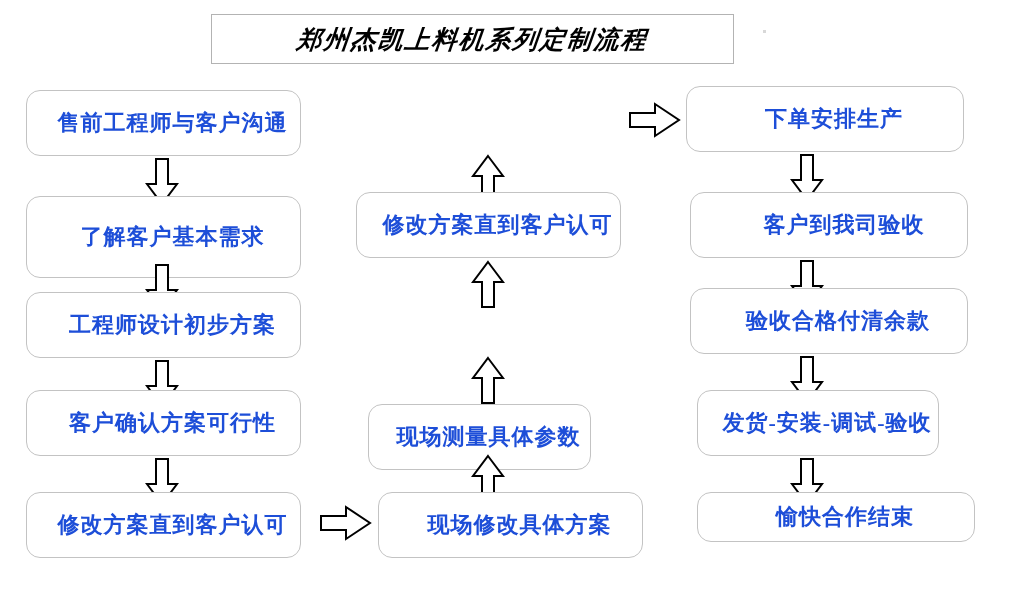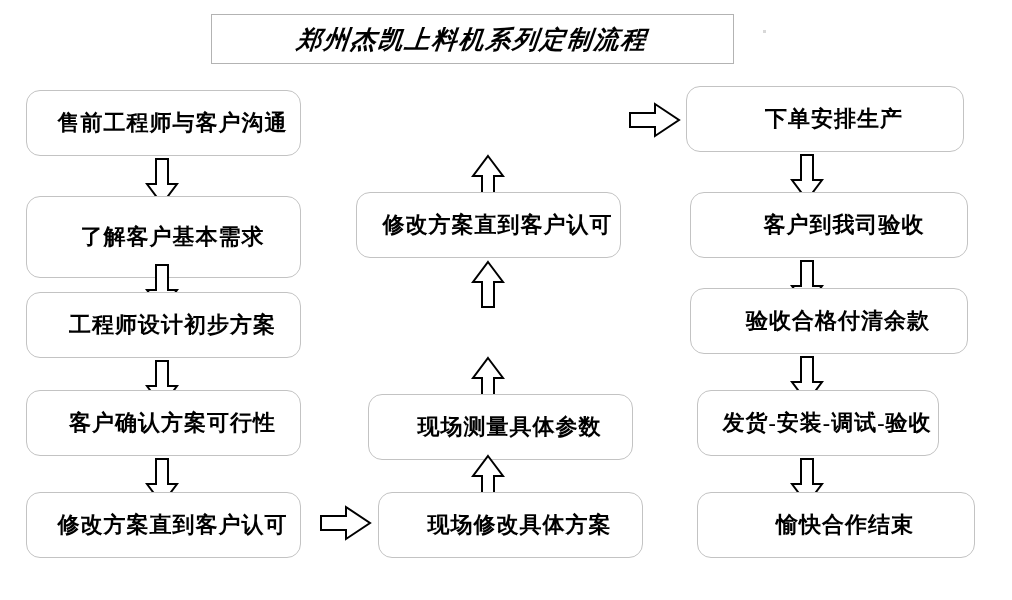--- a/index.html
+++ b/index.html
@@ -60,21 +60,21 @@
     border-radius: 14px;
     background: #ffffff;
     display: flex;
     align-items: center;
     justify-content: center;
   }
   .node-label {
     font-family: "Liberation Serif", "DejaVu Serif", serif;
     font-size: 22px;
     font-weight: bold;
-    color: #000000;
+    color: #1d4ed8;
     letter-spacing: 1px;
     white-space: nowrap;
     line-height: 1;
     margin-left: 18px;
   }
 
   
   .arrow {
     position: absolute;
   }
@@ -169,21 +169,21 @@
       </svg>
   </div>
 
 
   <div class="arrow" style="left:471px; top:356px;">
     <svg width="34" height="48" viewBox="0 0 34 48">
         <polygon points="17,2 32,22 23,22 23,47 11,47 11,22 2,22"></polygon>
       </svg>
   </div>
 
-  <div class="node" style="left:368px; top:394px; width:265px; height:66px;">
+  <div class="node" style="left:368px; top:404px; width:223px; height:66px;">
     <span class="node-label">现场测量具体参数</span>
   </div>
 
   <div class="arrow" style="left:471px; top:454px;">
     <svg width="34" height="48" viewBox="0 0 34 48">
         <polygon points="17,2 32,22 23,22 23,47 11,47 11,22 2,22"></polygon>
       </svg>
   </div>
 
   <div class="node" style="left:378px; top:492px; width:265px; height:66px;">
@@ -223,17 +223,17 @@
   <div class="node" style="left:697px; top:390px; width:242px; height:66px;justify-content:center;">
     <span class="node-label">发货-安装-调试-验收</span>
   </div>
 
   <div class="arrow" style="left:790px; top:458px;">
     <svg width="34" height="48" viewBox="0 0 34 48">
         <polygon points="11,1 23,1 23,26 32,26 17,46 2,26 11,26"></polygon>
       </svg>
   </div>
 
-  <div class="node" style="left:697px; top:492px; width:278px; height:66px;">
+  <div class="node" style="left:697px; top:492px; width:278px; height:50px;">
     <span class="node-label">愉快合作结束</span>
   </div>
 
 </div>
 
 </body></html>

